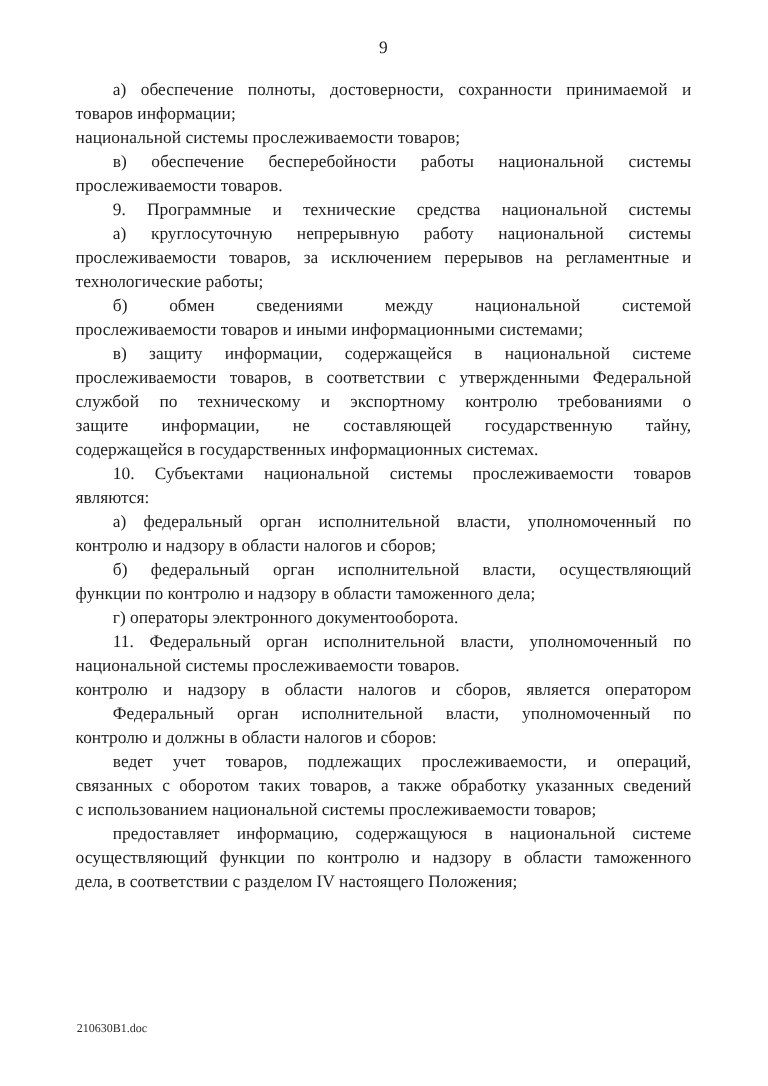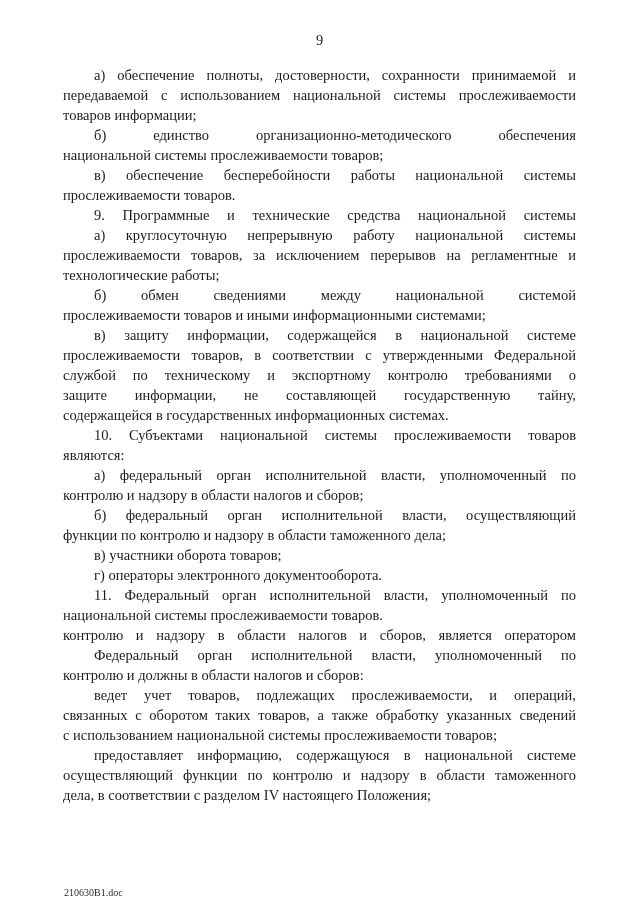--- a/index.html
+++ b/index.html
@@ -39,58 +39,55 @@
     text-align-last: justify;
     white-space: nowrap;
   }
   
   .doc-body .line.ind {
     text-indent: 31px;
   }
   .footer {
     position: absolute;
     left: 64px;
-    top: 887px;
+    top: 852px;
     font-size: 10px;
     line-height: 12px;
     color: #2a2a2a;
   }
 </style>
 </head>
 <body>
 
 <div class="page">
   <div class="content">
     <div class="page-number">9</div>
     <div class="doc-body" id="doc-body">
         <div class="line j ind">а) обеспечение полноты, достоверности, сохранности принимаемой и</div>
-        <div class="line j">передаваемой с использованием национальной системы прослеживаемости</div>
         <div class="line">товаров информации;</div>
-        <div class="line j ind">б) единство организационно-методического обеспечения</div>
         <div class="line">национальной системы прослеживаемости товаров;</div>
         <div class="line j ind">в) обеспечение бесперебойности работы национальной системы</div>
         <div class="line">прослеживаемости товаров.</div>
         <div class="line j ind">9. Программные и технические средства национальной системы</div>
         <div class="line j ind">а) круглосуточную непрерывную работу национальной системы</div>
         <div class="line j">прослеживаемости товаров, за исключением перерывов на регламентные и</div>
         <div class="line">технологические работы;</div>
         <div class="line j ind">б) обмен сведениями между национальной системой</div>
         <div class="line">прослеживаемости товаров и иными информационными системами;</div>
         <div class="line j ind">в) защиту информации, содержащейся в национальной системе</div>
         <div class="line j">прослеживаемости товаров, в соответствии с утвержденными Федеральной</div>
         <div class="line j">службой по техническому и экспортному контролю требованиями о</div>
         <div class="line j">защите информации, не составляющей государственную тайну,</div>
         <div class="line">содержащейся в государственных информационных системах.</div>
         <div class="line j ind">10. Субъектами национальной системы прослеживаемости товаров</div>
         <div class="line">являются:</div>
         <div class="line j ind">а) федеральный орган исполнительной власти, уполномоченный по</div>
         <div class="line">контролю и надзору в области налогов и сборов;</div>
         <div class="line j ind">б) федеральный орган исполнительной власти, осуществляющий</div>
         <div class="line">функции по контролю и надзору в области таможенного дела;</div>
-        <div class="line ind">в) участники оборота товаров;</div>
         <div class="line ind">г) операторы электронного документооборота.</div>
         <div class="line j ind">11. Федеральный орган исполнительной власти, уполномоченный по</div>
         <div class="line">национальной системы прослеживаемости товаров.</div>
         <div class="line j">контролю и надзору в области налогов и сборов, является оператором</div>
         <div class="line j ind">Федеральный орган исполнительной власти, уполномоченный по</div>
         <div class="line">контролю и должны в области налогов и сборов:</div>
         <div class="line j ind">ведет учет товаров, подлежащих прослеживаемости, и операций,</div>
         <div class="line j">связанных с оборотом таких товаров, а также обработку указанных сведений</div>
         <div class="line">с использованием национальной системы прослеживаемости товаров;</div>
         <div class="line j ind">предоставляет информацию, содержащуюся в национальной системе</div>

